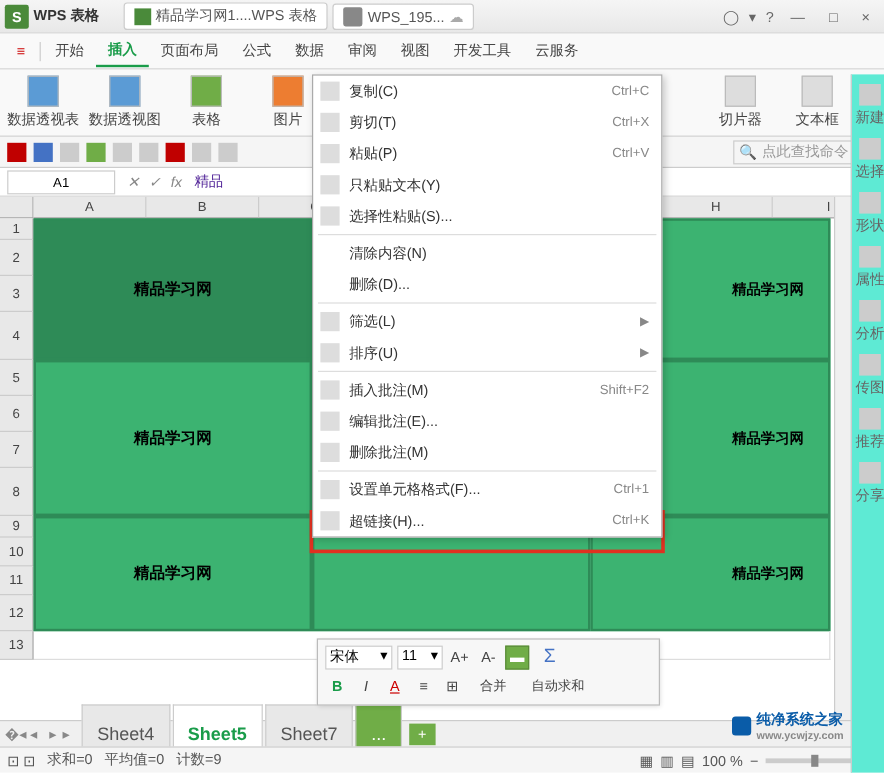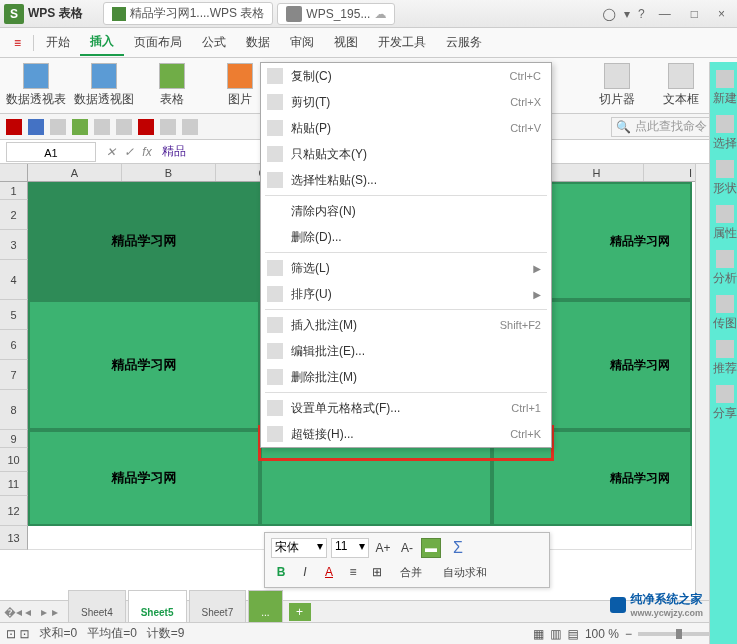--- a/index.html
+++ b/index.html
@@ -50,21 +50,21 @@
 .ctx-item .sc{margin-left:auto;color:#888;font-size:11px}
 .ctx-item .arr{margin-left:auto;color:#888;font-size:10px}
 .ctx-sep{height:1px;background:#ddd;margin:2px 4px}
 .red-box{position:absolute;border:3px solid #e03020;pointer-events:none}
 .float-tb{position:absolute;left:264px;top:532px;width:286px;height:56px;background:#f7f7f7;border:1px solid #bbb;box-shadow:1px 1px 4px rgba(0,0,0,.15);z-index:90;padding:3px 6px}
 .ft-row{display:flex;align-items:center;gap:4px;height:24px}
 .ft-sel{border:1px solid #ccc;height:20px;padding:0 3px;background:#fff;font-size:11px;display:flex;align-items:flex-start}
 .ft-btn{width:20px;height:20px;border:1px solid transparent;text-align:center;line-height:18px;font-size:12px;color:#444;cursor:pointer}
 .sheet-tabs{position:absolute;left:0;right:28px;bottom:22px;height:22px;background:#f0f0f0;border-top:1px solid #ccc;display:flex;align-items:center;padding-left:4px}
 .st-nav{width:16px;text-align:center;color:#888}
-.st-tab{padding:16px 12px;border:1px solid #ccc;border-bottom:none;background:#e8e8e8;margin-right:2px;font-size:10px;color:#555;cursor:pointer}
+.st-tab{padding:16px 12px;border:1px solid #ccc;border-bottom:none;background:#e8e8e8;margin-right:2px;font-size:15px;color:#555;cursor:pointer}
 .st-tab.active{background:#fff;color:#1a9c4a;font-weight:bold}
 .st-add{width:22px;height:18px;background:#70ad47;color:#fff;text-align:center;line-height:18px;margin-left:4px;cursor:pointer}
 .statusbar{position:absolute;left:0;right:0;bottom:0;height:22px;background:#f5f5f5;border-top:1px solid #ccc;display:flex;align-items:center;padding:0 6px;font-size:11px;color:#555;gap:10px}
 .statusbar .zoom{margin-left:auto;display:flex;align-items:center;gap:6px}
 .zoom-track{width:80px;height:4px;background:#ccc;position:relative}
 .zoom-thumb{position:absolute;left:38px;top:-3px;width:6px;height:10px;background:#888}
 .side-panel{position:absolute;right:0;top:62px;bottom:0;width:28px;background:#5eead4;border-left:1px solid #ccc;display:flex;flex-direction:column;align-items:flex-end;gap:8px;padding-top:8px}
 .sp-item{display:flex;flex-direction:column;align-items:center;gap:2px;color:#666;font-size:10px;cursor:pointer}
 .sp-ico{width:18px;height:18px;background:#ccc}
 .watermark{position:absolute;right:34px;bottom:26px;font-size:12px;color:#0a5ca8;font-weight:bold;display:flex;align-items:center;gap:4px;z-index:200}

